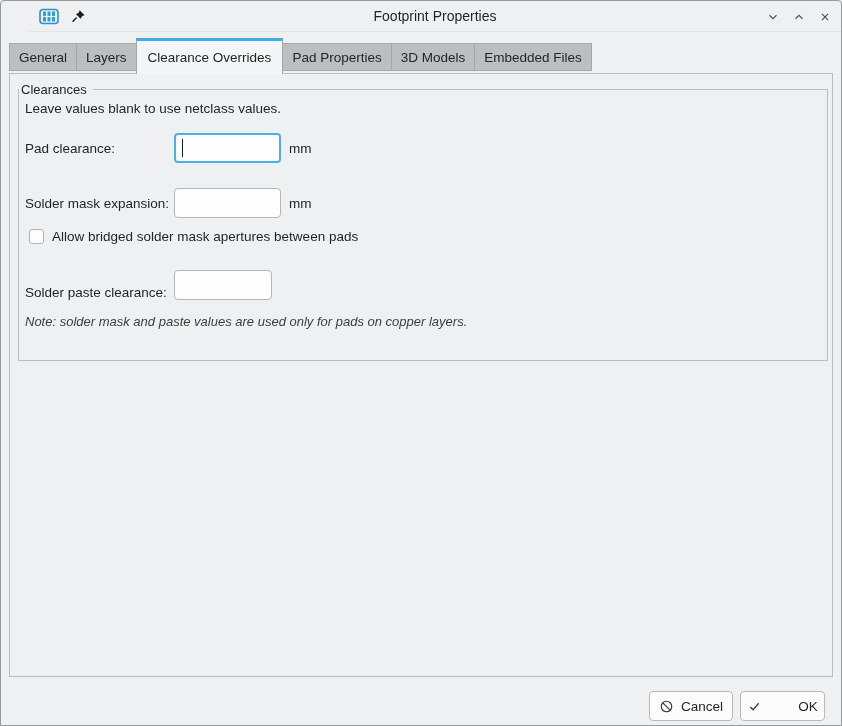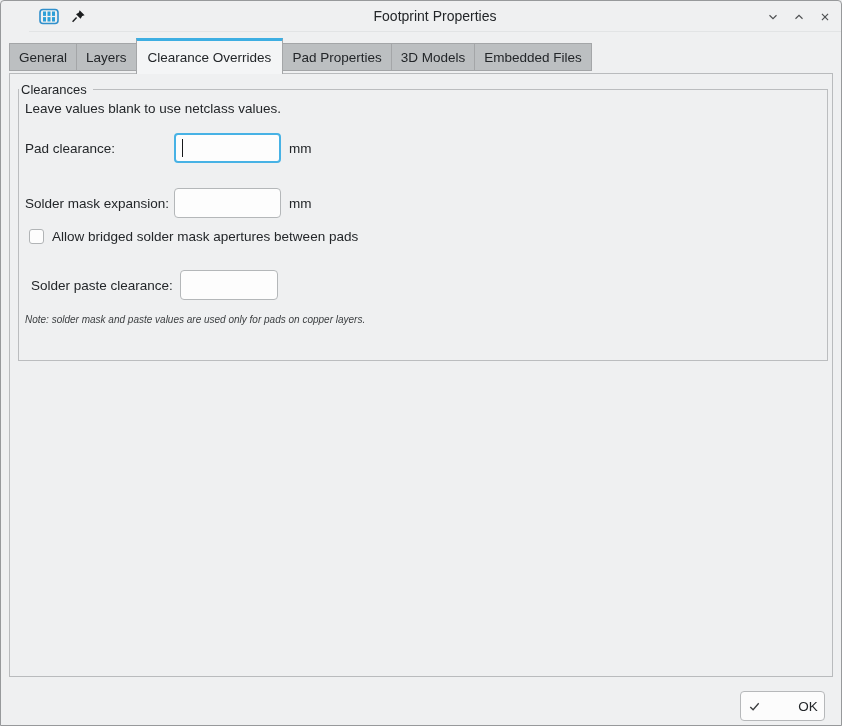--- a/index.html
+++ b/index.html
@@ -54,42 +54,42 @@
     position:absolute; top:-8px; left:0; background:#eff0f1;
     padding:0 6px 0 2px; font-size:13px; line-height:15px; white-space:nowrap;
   }
   .group-clearances { top:15px; left:8px; width:810px; height:272px; }
   .group-courtyards { top:307px; left:8px; width:810px; height:36px; }
   .hint { position:absolute; top:11px; left:6px; font-size:13.5px; }
   .row { position:absolute; display:flex; align-items:center; height:30px; }
   .row-pad   { top:43px;  left:6px; }
   .row-mask  { top:98px;  left:6px; }
   .row-bridge{ top:136px; left:10px; height:20px; }
-  .row-paste { top:180px; left:12px; }
+  .row-paste { top:180px; left:6px;align-items:flex-end; }
   .row-exempt{ top:12px;  left:10px; height:20px; }
   .flabel { width:149px; font-size:13.5px; }
   .tinput {
     width:107px; height:30px; background:#fdfdfd;
     border:1px solid #b4b7b9; border-radius:4px;
     font-family:"Liberation Sans", sans-serif; font-size:13.5px;
     padding:0 6px; color:#232629; outline:none;
   }
   .tinput.narrow { width:98px; }
   .input-wrap { position:relative; display:inline-flex; }
   .input-wrap.focused .tinput { border:2px solid #47b2e5; }
   .caret { position:absolute; left:8px; top:6px; width:1px; height:18px; background:#17191b; }
   .unit { margin-left:8px; font-size:13.5px; }
   .checkbox {
     width:15px; height:15px; background:#fdfdfd;
     border:1px solid #b1b4b6; border-radius:3px; flex:none;
   }
   .cb-label { margin-left:8px; font-size:13.5px; white-space:nowrap; }
   .note {
     position:absolute; top:224px; left:6px;
-    font-size:10px; font-style:italic; color:#3b3e40;
+    font-size:13px; font-style:italic; color:#3b3e40;
   }
   
   .btn {
     position:absolute; top:690px; height:30px;
     display:flex; align-items:center; justify-content:center; gap:7px;
     background:#fcfcfc; border:1px solid #b6b8ba; border-radius:4px;
     font-family:"Liberation Sans", sans-serif; font-size:13.5px; color:#232629;
     cursor:default;
   }
   .btn-cancel { right:108px; width:84px; }
@@ -184,20 +184,27 @@
           <input class="tinput narrow" type="text" value="" style="">
         </span>
       </div>
 
       <div class="note">Note: solder mask and paste values are used only for pads on copper layers.</div>
     </div>
 
 
   </div>
 
+  <button class="btn btn-cancel">
+    <svg width="15" height="15" viewBox="0 0 16 16">
+      <circle cx="8" cy="8" r="5.6" fill="none" stroke="#3a3c3e" stroke-width="1.3"></circle>
+      <line x1="4.4" y1="4.4" x2="11.6" y2="11.6" stroke="#3a3c3e" stroke-width="1.3"></line>
+    </svg>
+    <span>Cancel</span>
+  </button>
   <button class="btn btn-ok">
     <svg width="15" height="15" viewBox="0 0 16 16">
       <polyline points="3.5,8.5 6.5,11.5 12.5,4.5" fill="none" stroke="#3a3c3e" stroke-width="1.4"></polyline>
     </svg>
     <span>OK</span>
   </button>
 
 </div>
 
 </body></html>

